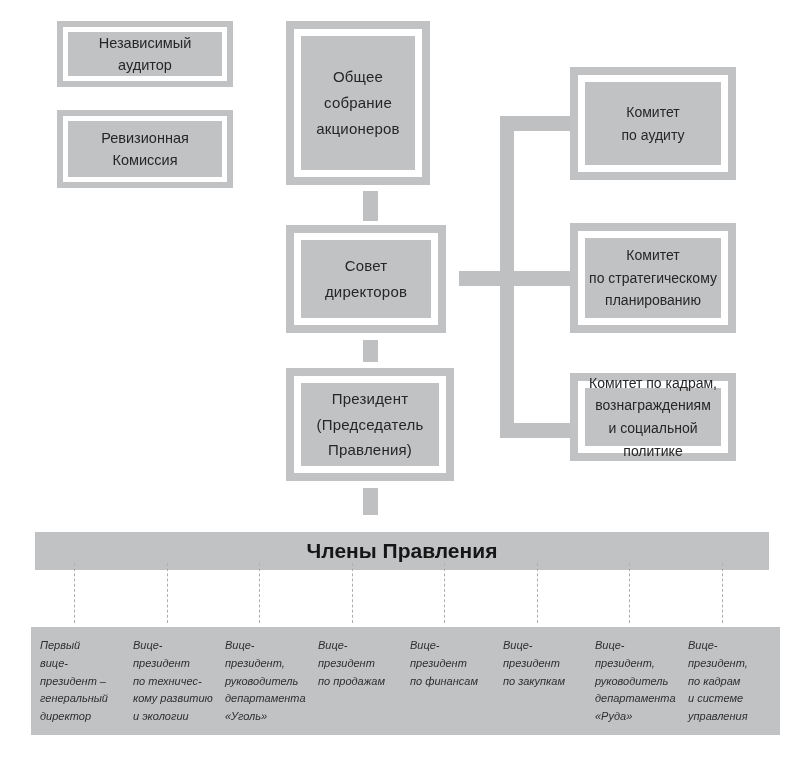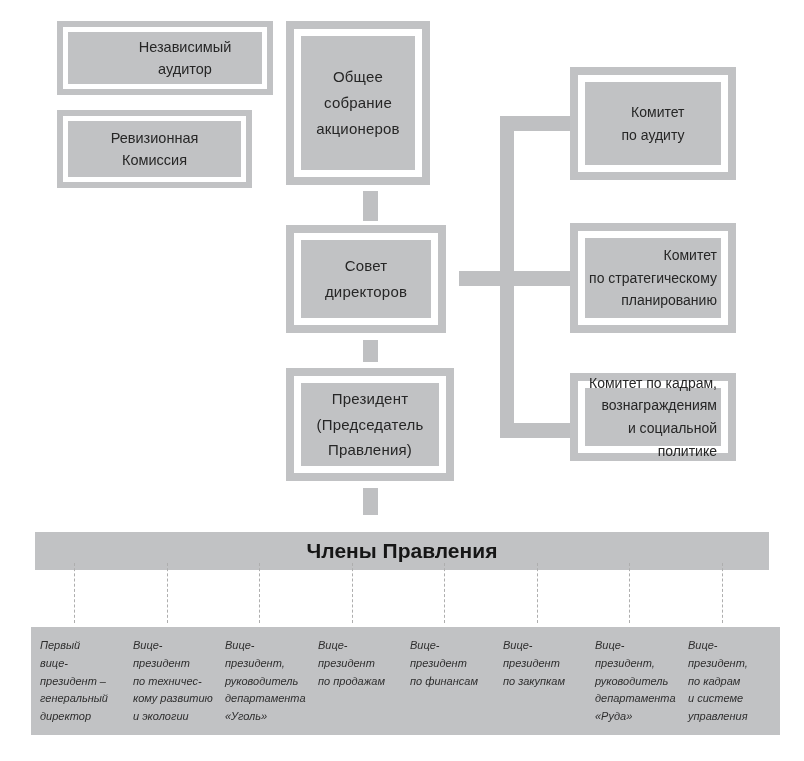--- a/index.html
+++ b/index.html
@@ -12,21 +12,21 @@
   .gbox::before{content:"";position:absolute;z-index:0;}
   .ring-big::before{inset:8px;border:7px solid #ffffff;}
   .ring-small::before{inset:6px;border:5px solid #ffffff;}
   .lbl{
     position:relative;z-index:1;width:100%;height:100%;
     display:flex;align-items:center;justify-content:center;text-align:center;
     white-space:pre-line;color:#262626;
   }
   .fs-main .lbl{font-size:15px;line-height:1.72;letter-spacing:0.2px;}
   .fs-side .lbl{font-size:14.5px;line-height:1.55;}
-  .fs-comm .lbl{font-size:14px;line-height:1.62;text-align:right;}
+  .fs-comm .lbl{font-size:14px;line-height:1.62;}
   
   .conn{position:absolute;background:#bfc0c2;}
   
   #members-bar{
     position:absolute;left:35px;top:532px;width:734px;height:38px;
     background:#c1c2c4;display:flex;align-items:center;justify-content:center;
   }
   #members-bar .lbl{font-weight:bold;font-size:21px;color:#161616;white-space:nowrap;}
   
   .dash{position:absolute;top:563px;height:60px;width:0;border-left:1px dashed #aeaeae;}
@@ -38,25 +38,25 @@
   .member .lbl{
     display:block;text-align:left;align-items:flex-start;justify-content:flex-start;
     font-style:italic;font-size:11px;line-height:1.62;color:#2e2e2e;
   }
 </style>
 </head>
 <body>
 
 <div id="canvas">
 
-  <div class="gbox ring-small fs-side" style="left:57px;top:21px;width:176px;height:74px;padding-left:40px;">
+  <div class="gbox ring-small fs-side" style="left:57px;top:21px;width:176px;height:66px;">
     <div class="lbl">Независимый
 аудитор</div>
   </div>
-  <div class="gbox ring-small fs-side" style="left:57px;top:110px;width:195px;height:78px;">
+  <div class="gbox ring-small fs-side" style="left:57px;top:110px;width:176px;height:78px;">
     <div class="lbl">Ревизионная
 Комиссия</div>
   </div>
 
   <div class="gbox ring-big fs-main" style="left:286px;top:21px;width:144px;height:164px;">
     <div class="lbl">Общее
 собрание
 акционеров</div>
   </div>
 

